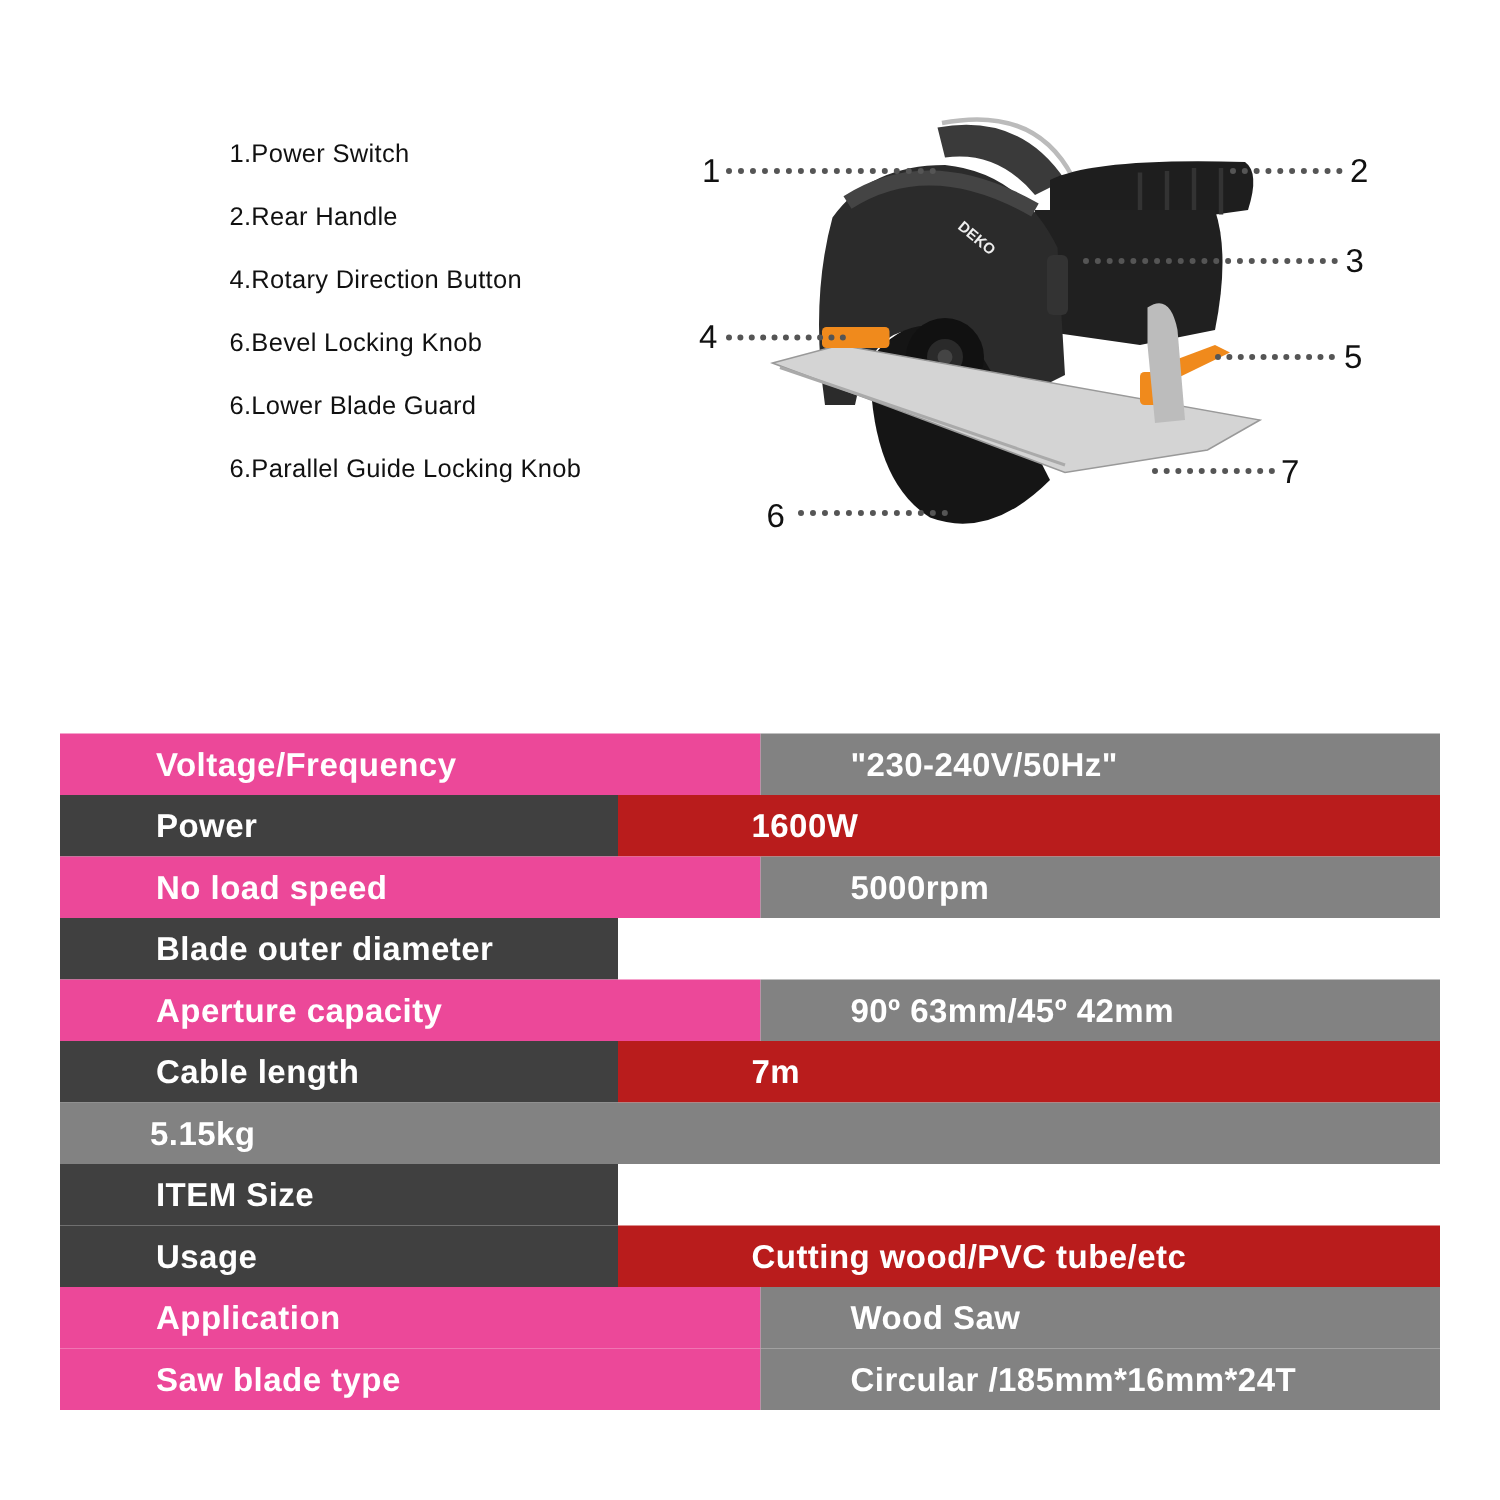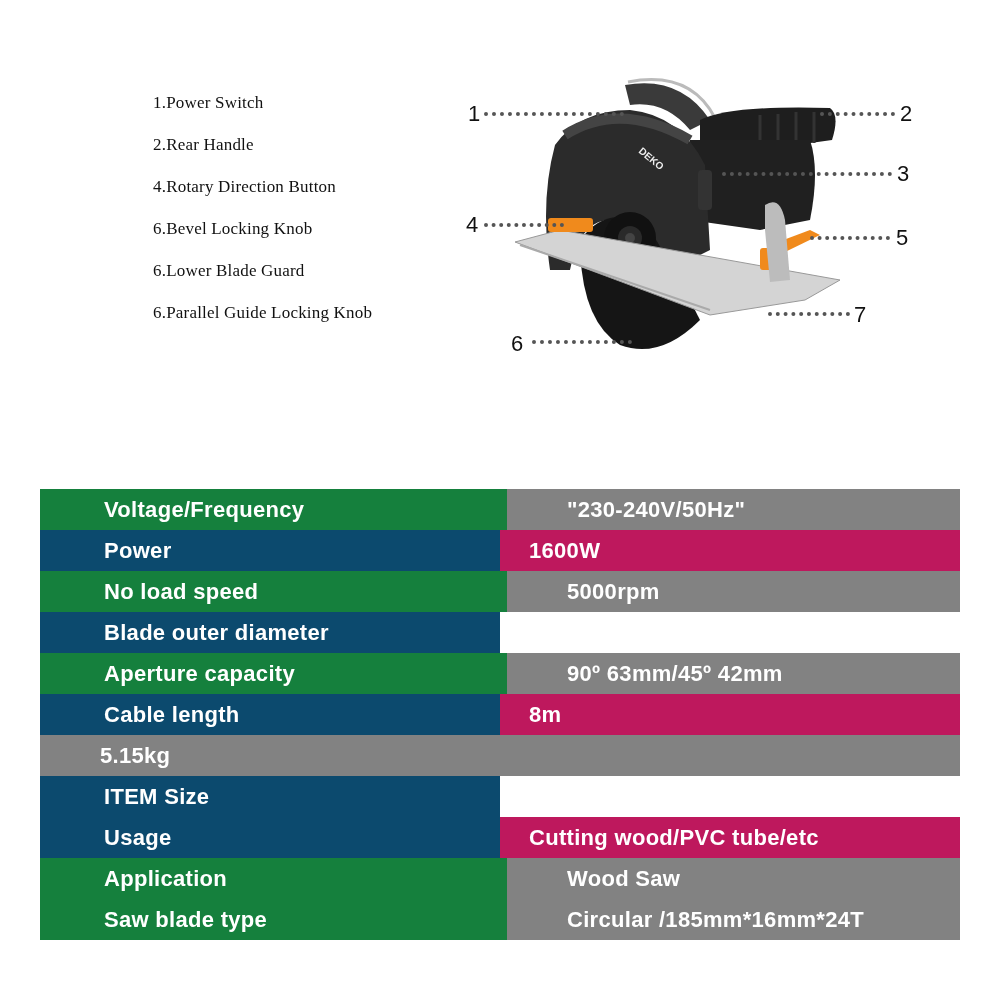--- a/index.html
+++ b/index.html
@@ -1,34 +1,34 @@
 <!DOCTYPE html>
 <html><head>
 <meta charset="utf-8">
 <style>
   html, body { margin: 0; padding: 0; background: #ffffff; }
   body { width: 1000px; height: 1000px; position: relative; overflow: hidden;
          font-family: "Liberation Sans", sans-serif; }
   .parts-list { position: absolute; left: 153px; top: 93px; margin: 0; padding: 0; list-style: none; }
-  .parts-list li { height: 42px; font-size: 17px; color: #111; line-height: 20px; letter-spacing: 0.2px; font-family: Liberation Serif, serif; }
+  .parts-list li { height: 42px; font-size: 17px; color: #111; line-height: 20px; letter-spacing: 0.2px; }
 
   .diagram { position: absolute; left: 460px; top: 70px; width: 480px; height: 300px; }
   .callout-num { position: absolute; font-size: 22px; color: #111; line-height: 22px; }
   .dots { position: absolute; height: 0; border-top: 4px dotted #555; }
 
   .spec-table { position: absolute; left: 40px; top: 489px; width: 920px; }
   .spec-row { position: relative; height: 41px; display: flex; }
   .spec-row .label { height: 100%; display: flex; align-items: center; padding-left: 64px;
                      box-sizing: border-box; font-weight: bold; font-size: 22px; color: #ffffff; letter-spacing: 0.3px; }
   .spec-row .value { height: 100%; flex: 1; display: flex; align-items: center; padding-left: 60px;
                      box-sizing: border-box; font-weight: bold; font-size: 22px; color: #ffffff; letter-spacing: 0.3px; }
-  .spec-row.dark .label { background: #15803d; width: 467px; text-align: center; }
+  .spec-row.dark .label { background: #ec4899; width: 467px; text-align: center; }
   .spec-row.dark .value { background: #828282; padding-left: 60px; }
-  .spec-row.light .label { background: #0c4a6e; width: 460px; }
-  .spec-row.light .value { background: #be185d; padding-left: 29px; }
+  .spec-row.light .label { background: #404040; width: 372px; }
+  .spec-row.light .value { background: #b91c1c; padding-left: 89px; }
 </style>
 </head>
 <body>
 
 <ul class="parts-list">
   <li>1.Power Switch</li>
   <li>2.Rear Handle</li>
   <li>4.Rotary Direction Button</li>
   <li>6.Bevel Locking Knob</li>
   <li>6.Lower Blade Guard</li>
@@ -106,21 +106,21 @@
   </div>
   <div class="spec-row light">
     <div class="label">Blade outer diameter</div>
   </div>
   <div class="spec-row dark">
     <div class="label">Aperture capacity</div>
     <div class="value">90º 63mm/45º 42mm</div>
   </div>
   <div class="spec-row light">
     <div class="label">Cable length</div>
-    <div class="value">8m</div>
+    <div class="value">7m</div>
   </div>
   <div class="spec-row dark">
     <div class="value">5.15kg</div>
   </div>
   <div class="spec-row light">
     <div class="label">ITEM Size</div>
   </div>
   <div class="spec-row light">
     <div class="label">Usage</div>
     <div class="value">Cutting wood/PVC tube/etc</div>

